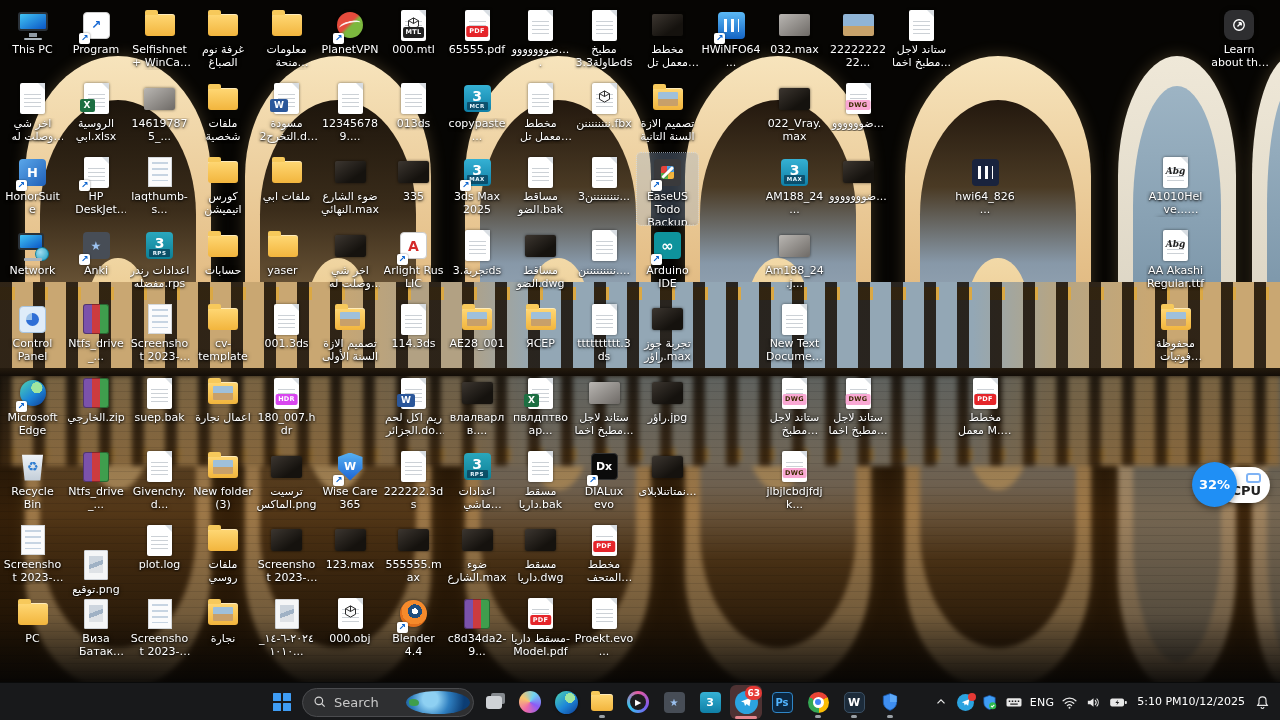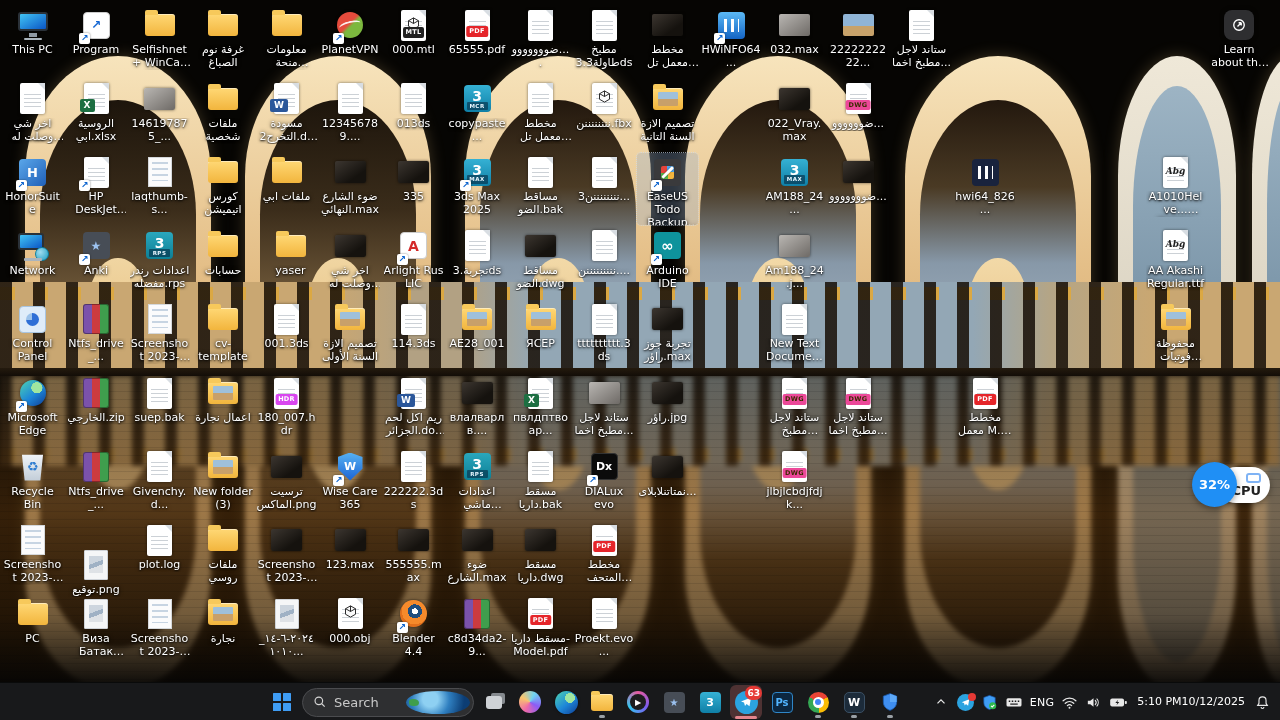--- a/index.html
+++ b/index.html
@@ -62,21 +62,21 @@
   .g-folder.s{width:22px;height:17px;}
   .g-folder.s::before{width:9px;height:4px;top:-3px;}
   .g-doc{position:relative;width:25px;height:31px;background:#fff;border-radius:2px;box-shadow:0 0 3px rgba(0,0,0,.55);}
   .g-doc::before{content:"";position:absolute;top:0;right:0;width:0;height:0;
         border-left:7px solid transparent;border-top:7px solid #d8dde2;}
   .g-doc::after{content:"";position:absolute;left:4px;right:4px;top:11px;height:13px;
         background:repeating-linear-gradient(180deg,#ccd1d6 0 1px,transparent 1px 4px);}
   .chip{position:absolute;left:50%;transform:translateX(-50%);bottom:4px;font-weight:bold;font-size:6.5px;line-height:1;
         color:#fff;padding:2px 3px;border-radius:2px;letter-spacing:.3px;font-style:normal;z-index:2;}
   .chip.pdf{background:#e5252a;}
-  .chip.dwg{background:#ec4899;color:#3b2b00;}
+  .chip.dwg{background:#f9a8d4;color:#3b2b00;}
   .chip.hdr{background:#d946ef;}
   .chip.mtl{background:#222;bottom:3px;}
   .chip.sq{left:-4px;bottom:2px;transform:none;font-size:9px;padding:2px 4px;}
   .chip.w{background:#2b579a;}
   .chip.x{background:#1d6f42;}
   .abg{position:absolute;left:0;right:0;top:9px;text-align:center;font-family:"DejaVu Serif",serif;
         font-style:italic;font-weight:bold;font-size:9px;color:#1c1c1c;z-index:2;}
   .cube-svg{position:absolute;left:5px;top:6px;z-index:2;}
   .g-sq{position:relative;width:27px;height:27px;border-radius:4px;display:flex;align-items:center;justify-content:center;
         background:#666;overflow:hidden;}
@@ -631,21 +631,21 @@
           </span>
         </span>
         <span class="lbl">اعدادات رندر مفضله.rps</span>
       </div>
       <div class="desk-icon" style="left: 192.5px; top: 226.8px;">
         <span class="ic">
           <span class="g-folder"></span>
         </span>
         <span class="lbl">حسابات</span>
       </div>
-      <div class="desk-icon" style="left: 260px; top: 226.8px;">
+      <div class="desk-icon" style="left: 252px; top: 226.8px;">
         <span class="ic">
           <span class="g-folder"></span>
         </span>
         <span class="lbl">yaser</span>
       </div>
       <div class="desk-icon" style="left: 319.5px; top: 226.8px;">
         <span class="ic">
           <span class="g-img dark"></span>
         </span>
         <span class="lbl">اخر شي وصلت له ضوووووو</span>

